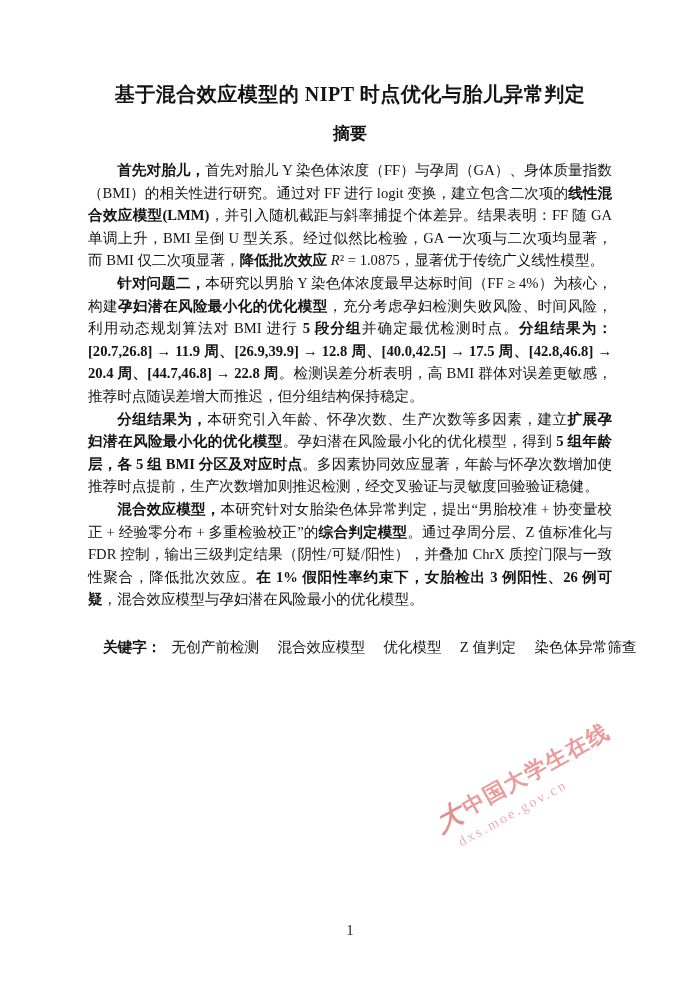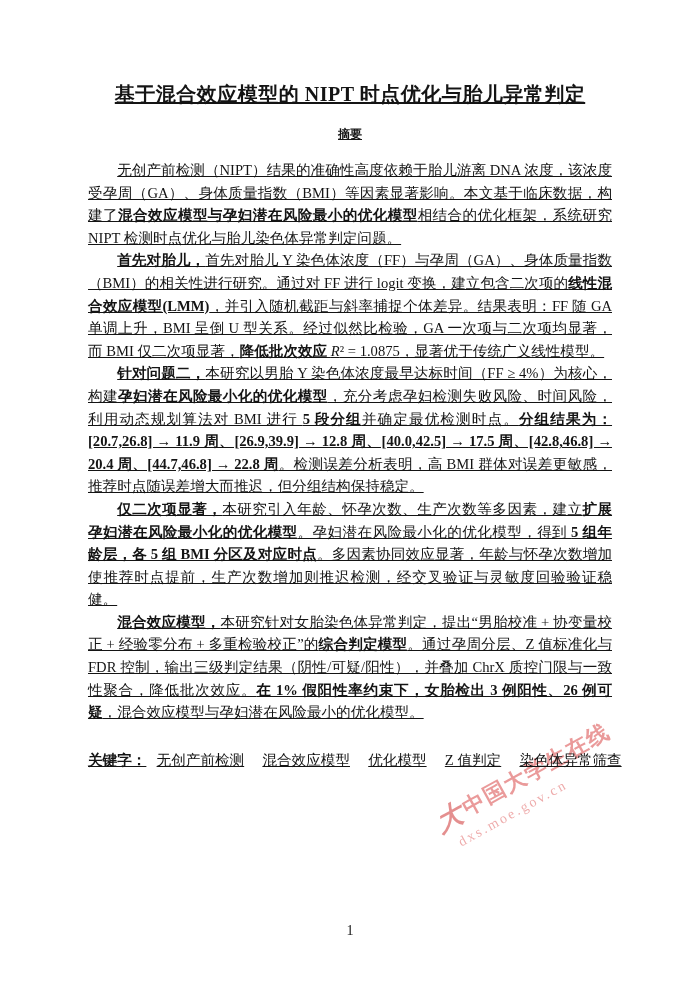--- a/index.html
+++ b/index.html
@@ -11,37 +11,36 @@
     position: relative;
     overflow: hidden;
   }
   .page { position: relative; width: 700px; height: 989px; background: #ffffff; }
 
   .content {
     position: absolute;
     left: 88px; top: 0;
     width: 524px;
     z-index: 2;
-    text-decoration: underline;
   }
 
   .doc-title {
     margin: 0;
     padding-top: 83px;
     font-size: 20px;
     line-height: 23px;
     font-weight: bold;
     text-align: center;
     letter-spacing: 0.5px;
   }
 
   .abstract-heading {
     margin: 0;
     margin-top: 18px;
-    font-size: 12px;
+    font-size: 17px;
     line-height: 20px;
     font-weight: bold;
     text-align: center;
   }
 
   .abstract-body {
     margin-top: 15px;
     font-size: 14.6px;
     line-height: 22.6px;
     text-align: justify;
@@ -51,20 +50,21 @@
     text-indent: 2em;
   }
   .run-bold { font-weight: bold; }
   .run-italic { font-style: italic; }
 
   .keywords {
     margin-top: 25px;
     font-size: 14.6px;
     line-height: 22px;
     white-space: nowrap;
+    margin-left: 15px;
   }
   .keywords .kw-label { font-weight: bold; }
   .keywords .kw-item { margin-left: 1.25em; }
   .keywords .kw-item:first-of-type { margin-left: 0.7em; }
 
   .watermark {
     position: absolute;
     left: 428px; top: 752px;
     width: 220px;
     transform: rotate(-29deg);
@@ -120,24 +120,23 @@
       <span>中国大学生在线</span>
     </div>
     <div class="wm-line2">dxs.moe.gov.cn</div>
   </div>
 
   <div class="content">
     <h1 class="doc-title">基于混合效应模型的 NIPT 时点优化与胎儿异常判定</h1>
     <h2 class="abstract-heading">摘要</h2>
 
     <div class="abstract-body">
-        <p><span>无创产前检测（NIPT）结果的准确性高度依赖于胎儿游离 DNA 浓度，该浓度受孕周（GA）、身体质量指数（BMI）等因素显著影响。本文基于临床数据，构建了</span><span class="run-bold">混合效应模型与孕妇潜在风险最小的优化模型</span><span>相结合的优化框架，系统研究 NIPT 检测时点优化与胎儿染色体异常判定问题。</span></p>
         <p><span class="run-bold">首先对胎儿，</span><span>首先对胎儿 Y 染色体浓度（FF）与孕周（GA）、身体质量指数（BMI）的相关性进行研究。通过对 FF 进行 logit 变换，建立包含二次项的</span><span class="run-bold">线性混合效应模型(LMM)</span><span>，并引入随机截距与斜率捕捉个体差异。结果表明：FF 随 GA 单调上升，BMI 呈倒 U 型关系。经过似然比检验，GA 一次项与二次项均显著，而 BMI 仅二次项显著，</span><span class="run-bold">降低批次效应 </span><span class="run-italic">R</span><span>² = 1.0875</span><span>，显著优于传统广义线性模型。</span></p>
         <p><span class="run-bold">针对问题二，</span><span>本研究以男胎 Y 染色体浓度最早达标时间（FF ≥ 4%）为核心，构建</span><span class="run-bold">孕妇潜在风险最小化的优化模型</span><span>，充分考虑孕妇检测失败风险、时间风险，利用动态规划算法对 BMI 进行 </span><span class="run-bold">5 段分组</span><span>并确定最优检测时点。</span><span class="run-bold">分组结果为：[20.7,26.8] → 11.9 周、[26.9,39.9] → 12.8 周、[40.0,42.5] → 17.5 周、[42.8,46.8] → 20.4 周、[44.7,46.8] → 22.8 周</span><span>。检测误差分析表明，高 BMI 群体对误差更敏感，推荐时点随误差增大而推迟，但分组结构保持稳定。</span></p>
-        <p><span class="run-bold">仅二次项显著，</span><span>本研究引入年龄、怀孕次数、生产次数等多因素，建立</span><span class="run-bold">扩展孕妇潜在风险最小化的优化模型</span><span>。孕妇潜在风险最小化的优化模型，得到 </span><span class="run-bold">5 组年龄层，各 5 组 BMI 分区及对应时点</span><span>。多因素协同效应显著，年龄与怀孕次数增加使推荐时点提前，生产次数增加则推迟检测，经交叉验证与灵敏度回验验证稳健。</span></p>
+        <p><span class="run-bold">分组结果为，</span><span>本研究引入年龄、怀孕次数、生产次数等多因素，建立</span><span class="run-bold">扩展孕妇潜在风险最小化的优化模型</span><span>。孕妇潜在风险最小化的优化模型，得到 </span><span class="run-bold">5 组年龄层，各 5 组 BMI 分区及对应时点</span><span>。多因素协同效应显著，年龄与怀孕次数增加使推荐时点提前，生产次数增加则推迟检测，经交叉验证与灵敏度回验验证稳健。</span></p>
         <p><span class="run-bold">混合效应模型，</span><span>本研究针对女胎染色体异常判定，提出“男胎校准 + 协变量校正 + 经验零分布 + 多重检验校正”的</span><span class="run-bold">综合判定模型</span><span>。通过孕周分层、Z 值标准化与 FDR 控制，输出三级判定结果（阴性/可疑/阳性），并叠加 ChrX 质控门限与一致性聚合，降低批次效应。</span><span class="run-bold">在 1% 假阳性率约束下，女胎检出 3 例阳性、26 例可疑</span><span>，混合效应模型与孕妇潜在风险最小的优化模型。</span></p>
       </div>
 
     <div class="keywords">
       <span class="kw-label">关键字：</span><span><span class="kw-item">无创产前检测</span><span class="kw-item">混合效应模型</span><span class="kw-item">优化模型</span><span class="kw-item">Z 值判定</span><span class="kw-item">染色体异常筛查</span></span>
     </div>
   </div>
 
   <div class="page-number">1</div>
 

